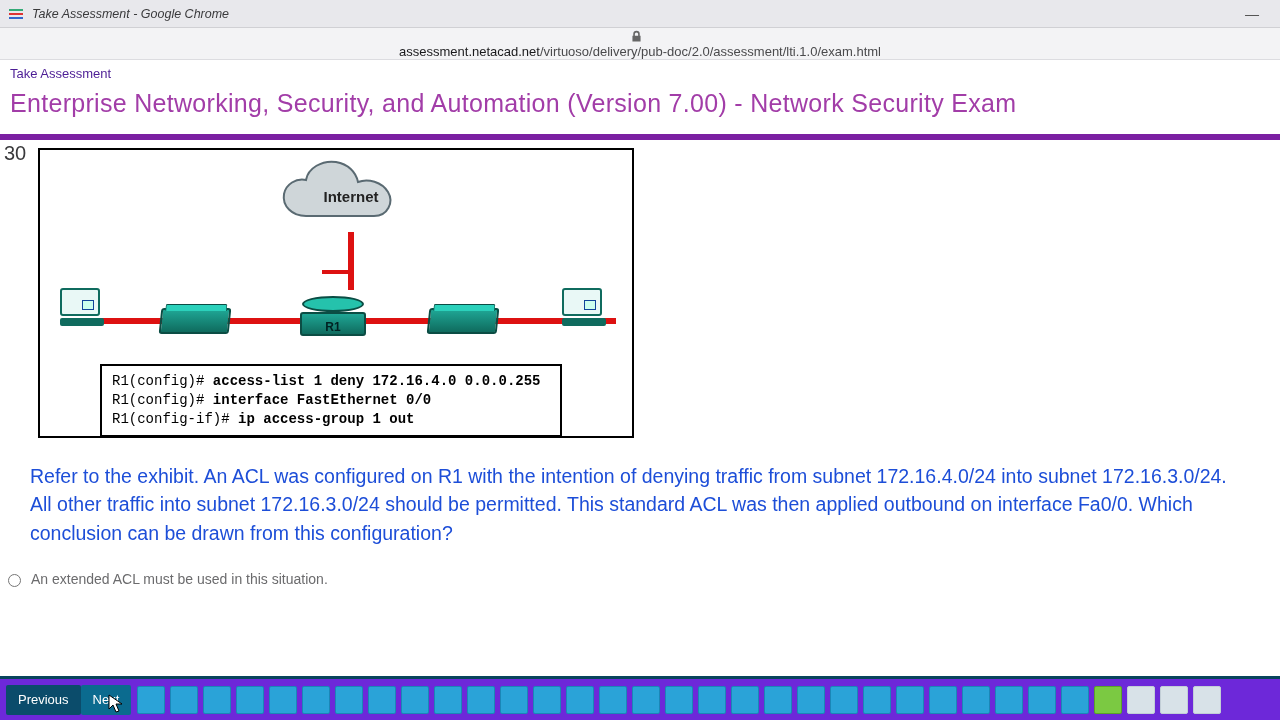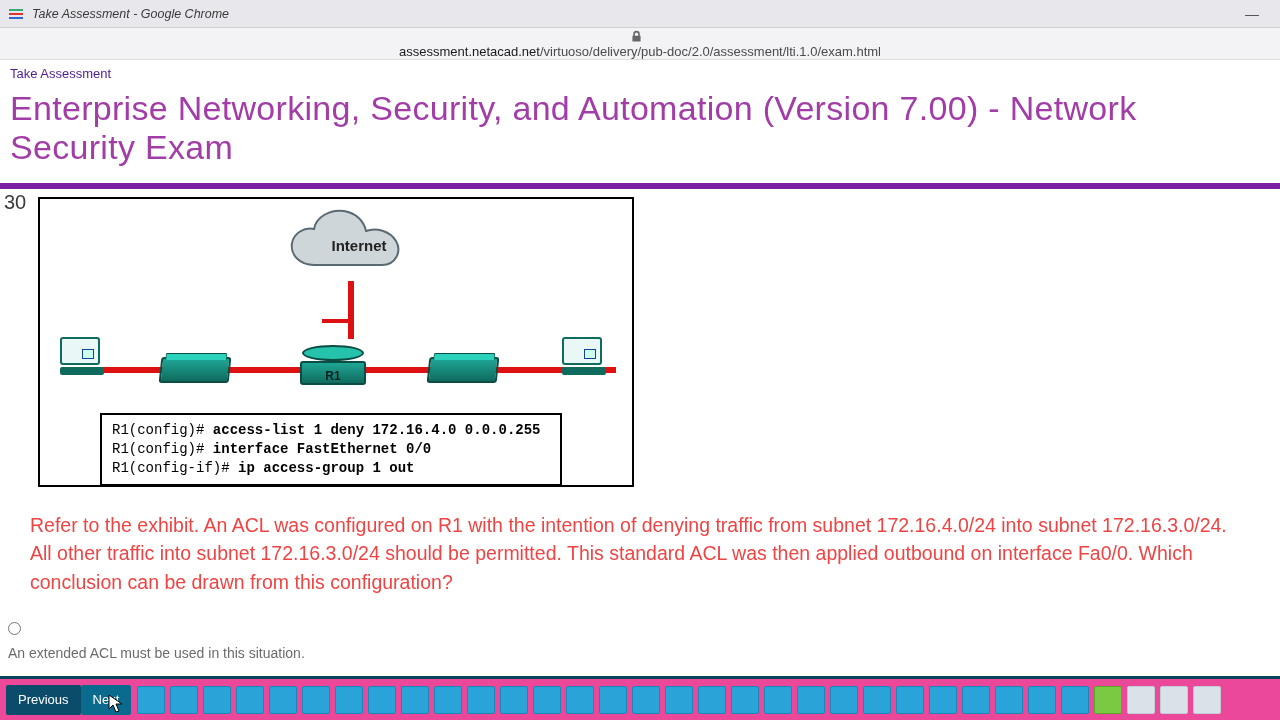--- a/index.html
+++ b/index.html
@@ -8,52 +8,52 @@
   .titlebar { height: 28px; background: #e8e8ec; display:flex; align-items:center; padding:0 8px; border-bottom:1px solid #d0d0d4;font-style:italic; }
   .titlebar .favicon { width:16px; height:16px; margin-right:8px; display:flex; align-items:center; justify-content:center;}
   .titlebar .title { font-size:12.5px; color:#3a3a3c; flex:1; }
   .titlebar .win-btn { width:40px; text-align:center; font-size:14px; color:#555; }
   .addressbar { height:32px; background:#f3f3f5; display:flex; align-items:center; padding:0 12px; border-bottom:1px solid #dcdce0;flex-direction:column;}
   .addressbar .lock { width:16px; height:16px; margin-right:8px; color:#666; display:flex; align-items:center; justify-content:center;}
   .addressbar .url { font-size:13px; color:#4a4a4c; }
   .addressbar .url .host { color:#1a1a1c; }
   
   .breadcrumb { font-size:13px; color:#4c1d95; padding:6px 10px 2px 10px; }
-  .exam-title { font-size:34px; font-weight:400; color:#a23da8; padding:6px 10px 16px 10px; letter-spacing:.3px; }
+  .exam-title { font-size:25px; font-weight:400; color:#a23da8; padding:6px 10px 16px 10px; letter-spacing:.3px; }
   .purple-bar { height:6px; background:#7b1fa2; width:100%; }
   .content { position:relative; padding:6px 10px 0 6px; height: calc(720px - 28px - 32px - 64px - 6px - 68px); overflow:hidden; }
   .qnum { position:absolute; left:4px; top:2px; font-size:20px; color:#3a3a3c; }
   .exhibit { margin-left:32px; margin-top:2px; width:596px; height:290px; border:2px solid #000; position:relative; background:#fff; }
   
-  .cloud { position:absolute; left:244px; top:8px; width:150px; height:76px; }
+  .cloud { position:absolute; left:236px; top:8px; width:150px; height:76px; }
   .cloud-shape { width:100%; height:100%; }
   .cloud-label { position:absolute; left:0; top:0; width:100%; height:100%; display:flex; align-items:center; justify-content:center; font-weight:bold; font-size:15px; color:#222; }
   .vline { position:absolute; background:#d11; }
   .hline { position:absolute; background:#d11; height:6px; }
   .pc { position:absolute; width:50px; height:44px; }
   .pc .monitor { width:40px; height:28px; background:#e9f8f6; border:2px solid #0f6b5e; border-radius:3px; position:relative; }
   .pc .monitor::after{content:""; position:absolute; right:4px; bottom:4px; width:10px;height:8px;border:1px solid #149; background:#cfe;}
   .pc .base { width:44px; height:8px; background:#0f6b5e; border-radius:2px; margin-top:2px; }
   .switch { position:absolute; width:70px; height:26px; background:linear-gradient(#1fa695,#0f6b5e); border:2px solid #0b4d44; border-radius:3px; transform:skewX(-6deg); }
   .switch::before{content:"";position:absolute;left:2px;right:2px;top:-6px;height:6px;background:#2bd1bb;border-radius:2px 2px 0 0;border:1px solid #0b4d44;border-bottom:none;transform:skewX(3deg);}
   .router { position:absolute; width:70px; height:40px; }
   .router .body { width:66px; height:24px; background:linear-gradient(#1fa695,#0f6b5e); border:2px solid #0b4d44; border-radius:3px; position:absolute; bottom:0; left:2px;}
   .router .top { width:62px; height:16px; background:#25c2ac; border:2px solid #0b4d44; border-radius:50%; position:absolute; top:0; left:4px;}
   .router .lbl { position:absolute; bottom:2px; left:0; width:100%; text-align:center; font-size:12px; font-weight:bold; color:#0c2; color:#053; }
   .router .lbl { color:#022; }
   .config-box { position:absolute; left:60px; top:214px; width:462px; border:2px solid #000; padding:6px 10px; font-family:"Courier New",monospace; font-size:14px; line-height:1.35; background:#fff;}
   .config-box .b { font-weight:bold; }
-  .question-text { margin:24px 24px 0 24px; font-size:19.5px; color:#ef4444; line-height:1.45; }
+  .question-text { margin:24px 24px 0 24px; font-size:19.5px; color:#1d4ed8; line-height:1.45; }
   .options { margin:20px 0 0 0; }
-  .option { display:flex; align-items:flex-start; gap:10px; padding:4px 0 4px 2px;flex-direction:column; }
+  .option { display:flex; align-items:flex-end; gap:10px; padding:4px 0 4px 2px; }
   .option input { margin-top:2px; }
   .option label { font-size:14px; color:#6b6b6d; }
   .option.faded label { opacity:.6; }
   
-  .footer { position:fixed; left:0; bottom:0; width:1280px; height:44px; background:#ec4899; display:flex; align-items:center; padding:0 6px; border-top:3px solid #08445c;}
+  .footer { position:fixed; left:0; bottom:0; width:1280px; height:44px; background:#6d28d9; display:flex; align-items:center; padding:0 6px; border-top:3px solid #08445c;}
   .footer .navbtn { height:30px; padding:0 12px; background:#0b4c6b; color:#fff; font-size:13px; border:none; border-radius:2px; cursor:pointer; }
   .footer .navbtn.next { background:#0b6b8f; position:relative;}
   .footer .qsquares { display:flex; gap:5px; margin-left:6px; flex:1; overflow:hidden;}
   .footer .sq { width:28px; height:28px; background:#2aa3d8; border-radius:2px; border:1px solid #1a86b7; flex:0 0 28px;}
   .footer .sq.current { background:#7bc942; border-color:#5aa328;}
   .footer .sq.future { background:#d8e2e8; border-color:#c2ced6;}
   .cursor { position:absolute; width:16px; height:20px; pointer-events:none; }
 </style>
 </head>
 <body>

